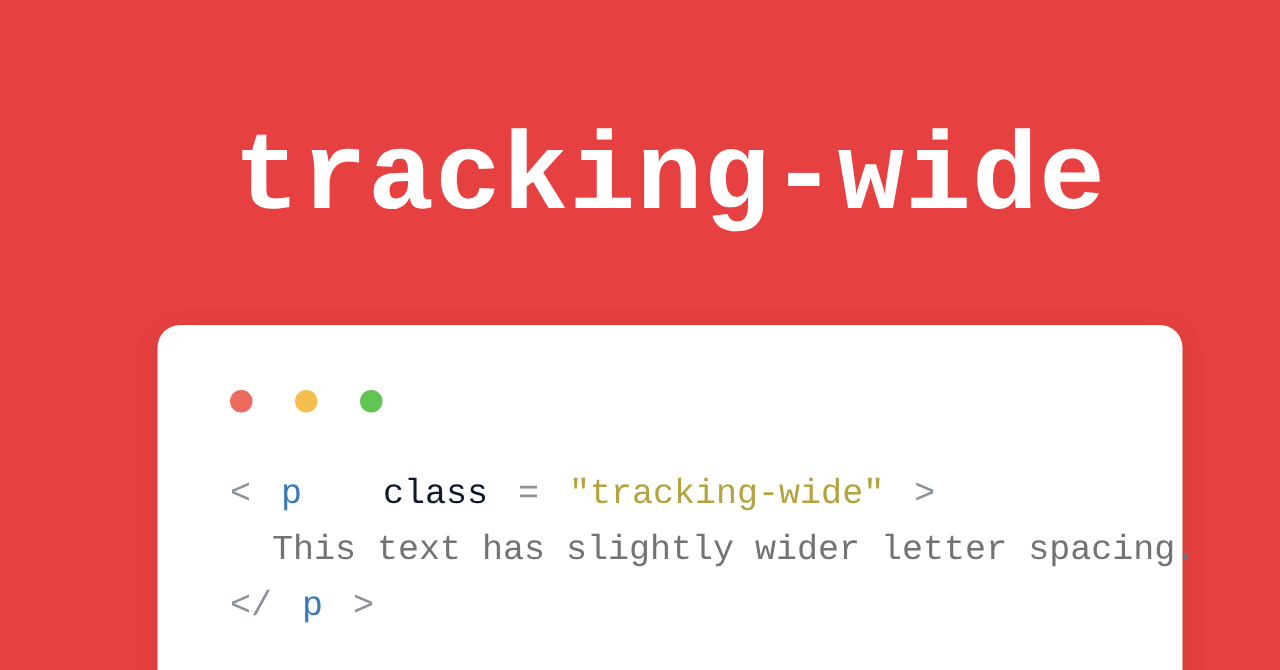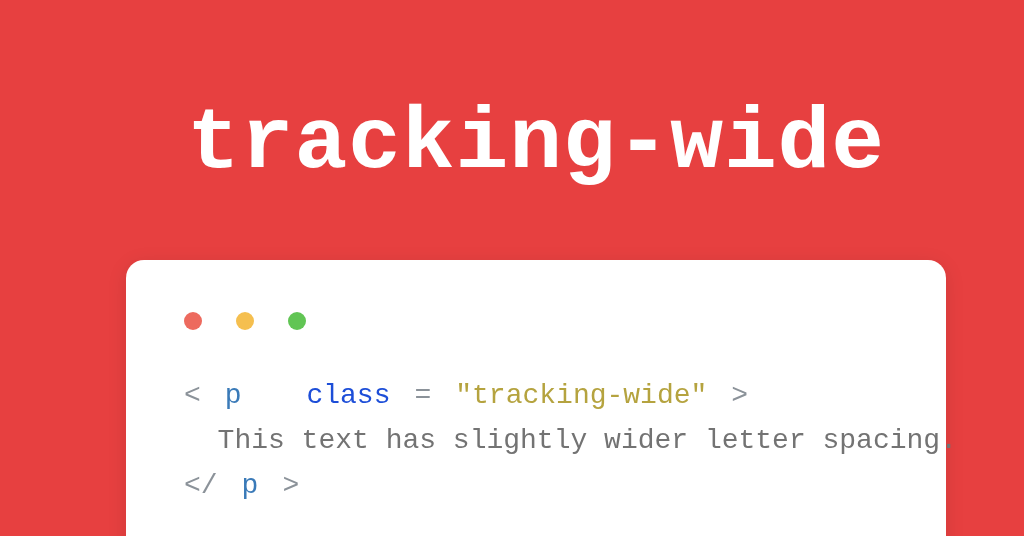--- a/index.html
+++ b/index.html
@@ -55,21 +55,21 @@
     
     .code-content {
       font-family: 'SFMono-Regular', Consolas, 'Liberation Mono', Menlo, monospace;
       font-size: 28px;
       line-height: 1.6;
       white-space: pre;
     }
     
     .bracket { color: #8b9299; }
     .tag { color: #3a7ab8; }
-    .attr-name { color: #1d4ed8; }
+    .attr-name { color: #0f172a; }
     .equals { color: #8b9299; }
     .attr-value { color: #b5a33f; }
     .text-content { color: #737373; }
   </style>
 </head>
 <body>
 
 <div class="title">tracking-wide</div>
 
 <div class="code-window">

